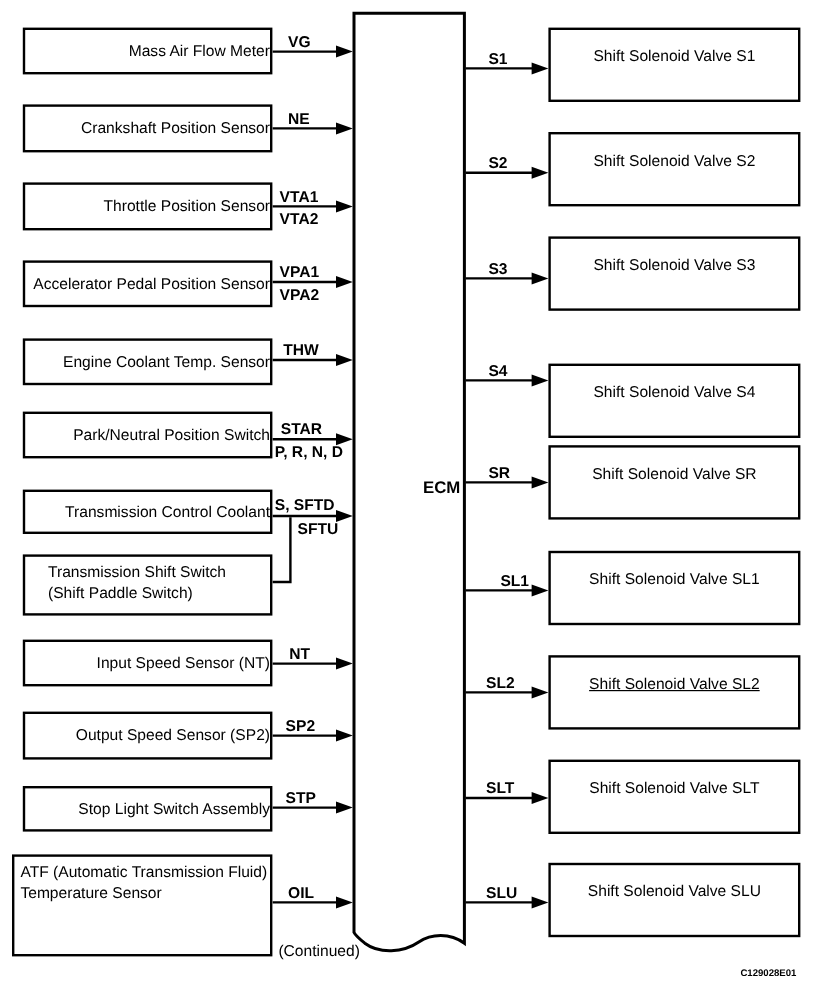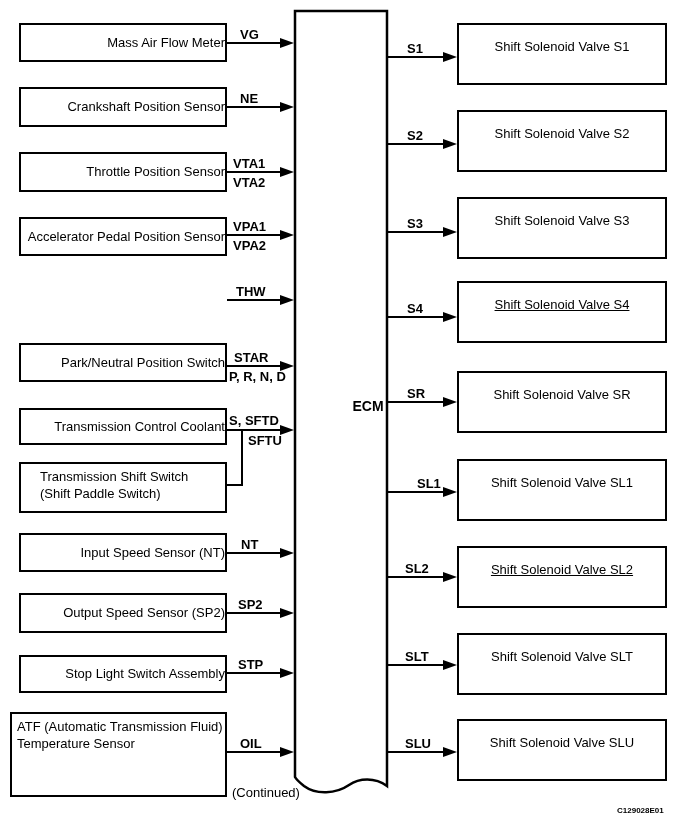--- a/index.html
+++ b/index.html
@@ -108,20 +108,23 @@
   </div>
   <div class="lbox" style="top:87px;height:40px;">
     <span class="lab">Crankshaft Position Sensor</span>
   </div>
   <div class="lbox" style="top:152px;height:40px;">
     <span class="lab">Throttle Position Sensor</span>
   </div>
   <div class="lbox" style="top:217px;height:39px;">
     <span class="lab">Accelerator Pedal Position Sensor</span>
   </div>
+  <div class="lbox" style="top:282px;height:39px;">
+    <span class="lab">Engine Coolant Temp. Sensor</span>
+  </div>
   <div class="lbox" style="top:343px;height:39px;">
     <span class="lab">Park/Neutral Position Switch</span>
   </div>
   <div class="lbox" style="top:408px;height:37px;">
     <span class="lab">Transmission Control Coolant</span>
   </div>
   <div class="lbox multiline pad-left" style="top:462px;height:51px;">
     <span class="ln">Transmission Shift Switch</span>
     <span class="ln">(Shift Paddle Switch)</span>
   </div>
@@ -151,21 +154,21 @@
   <div class="sig" style="left:229px;top:413px;">S, SFTD</div>
   <div class="sig" style="left:248px;top:433px;">SFTU</div>
   <div class="sig" style="left:241px;top:537px;">NT</div>
   <div class="sig" style="left:238px;top:597px;">SP2</div>
   <div class="sig" style="left:238px;top:657px;">STP</div>
   <div class="sig" style="left:240px;top:736px;">OIL</div>
 
   <div class="rbox" style="top:23px;"><span>Shift Solenoid Valve S1</span></div>
   <div class="rbox" style="top:110px;"><span>Shift Solenoid Valve S2</span></div>
   <div class="rbox" style="top:197px;"><span>Shift Solenoid Valve S3</span></div>
-  <div class="rbox" style="top:281px;text-decoration:underline;"><span>Shift Solenoid Valve S4</span></div>
+  <div class="rbox" style="top:303px;"><span>Shift Solenoid Valve S4</span></div>
   <div class="rbox" style="top:371px;"><span>Shift Solenoid Valve SR</span></div>
   <div class="rbox" style="top:459px;"><span>Shift Solenoid Valve SL1</span></div>
   <div class="rbox" style="top:546px;text-decoration:underline;"><span>Shift Solenoid Valve SL2</span></div>
   <div class="rbox" style="top:633px;"><span>Shift Solenoid Valve SLT</span></div>
   <div class="rbox" style="top:719px;"><span>Shift Solenoid Valve SLU</span></div>
 
   <div class="sig" style="left:407px;top:41px;">S1</div>
   <div class="sig" style="left:407px;top:128px;">S2</div>
   <div class="sig" style="left:407px;top:216px;">S3</div>
   <div class="sig" style="left:407px;top:301px;">S4</div>

